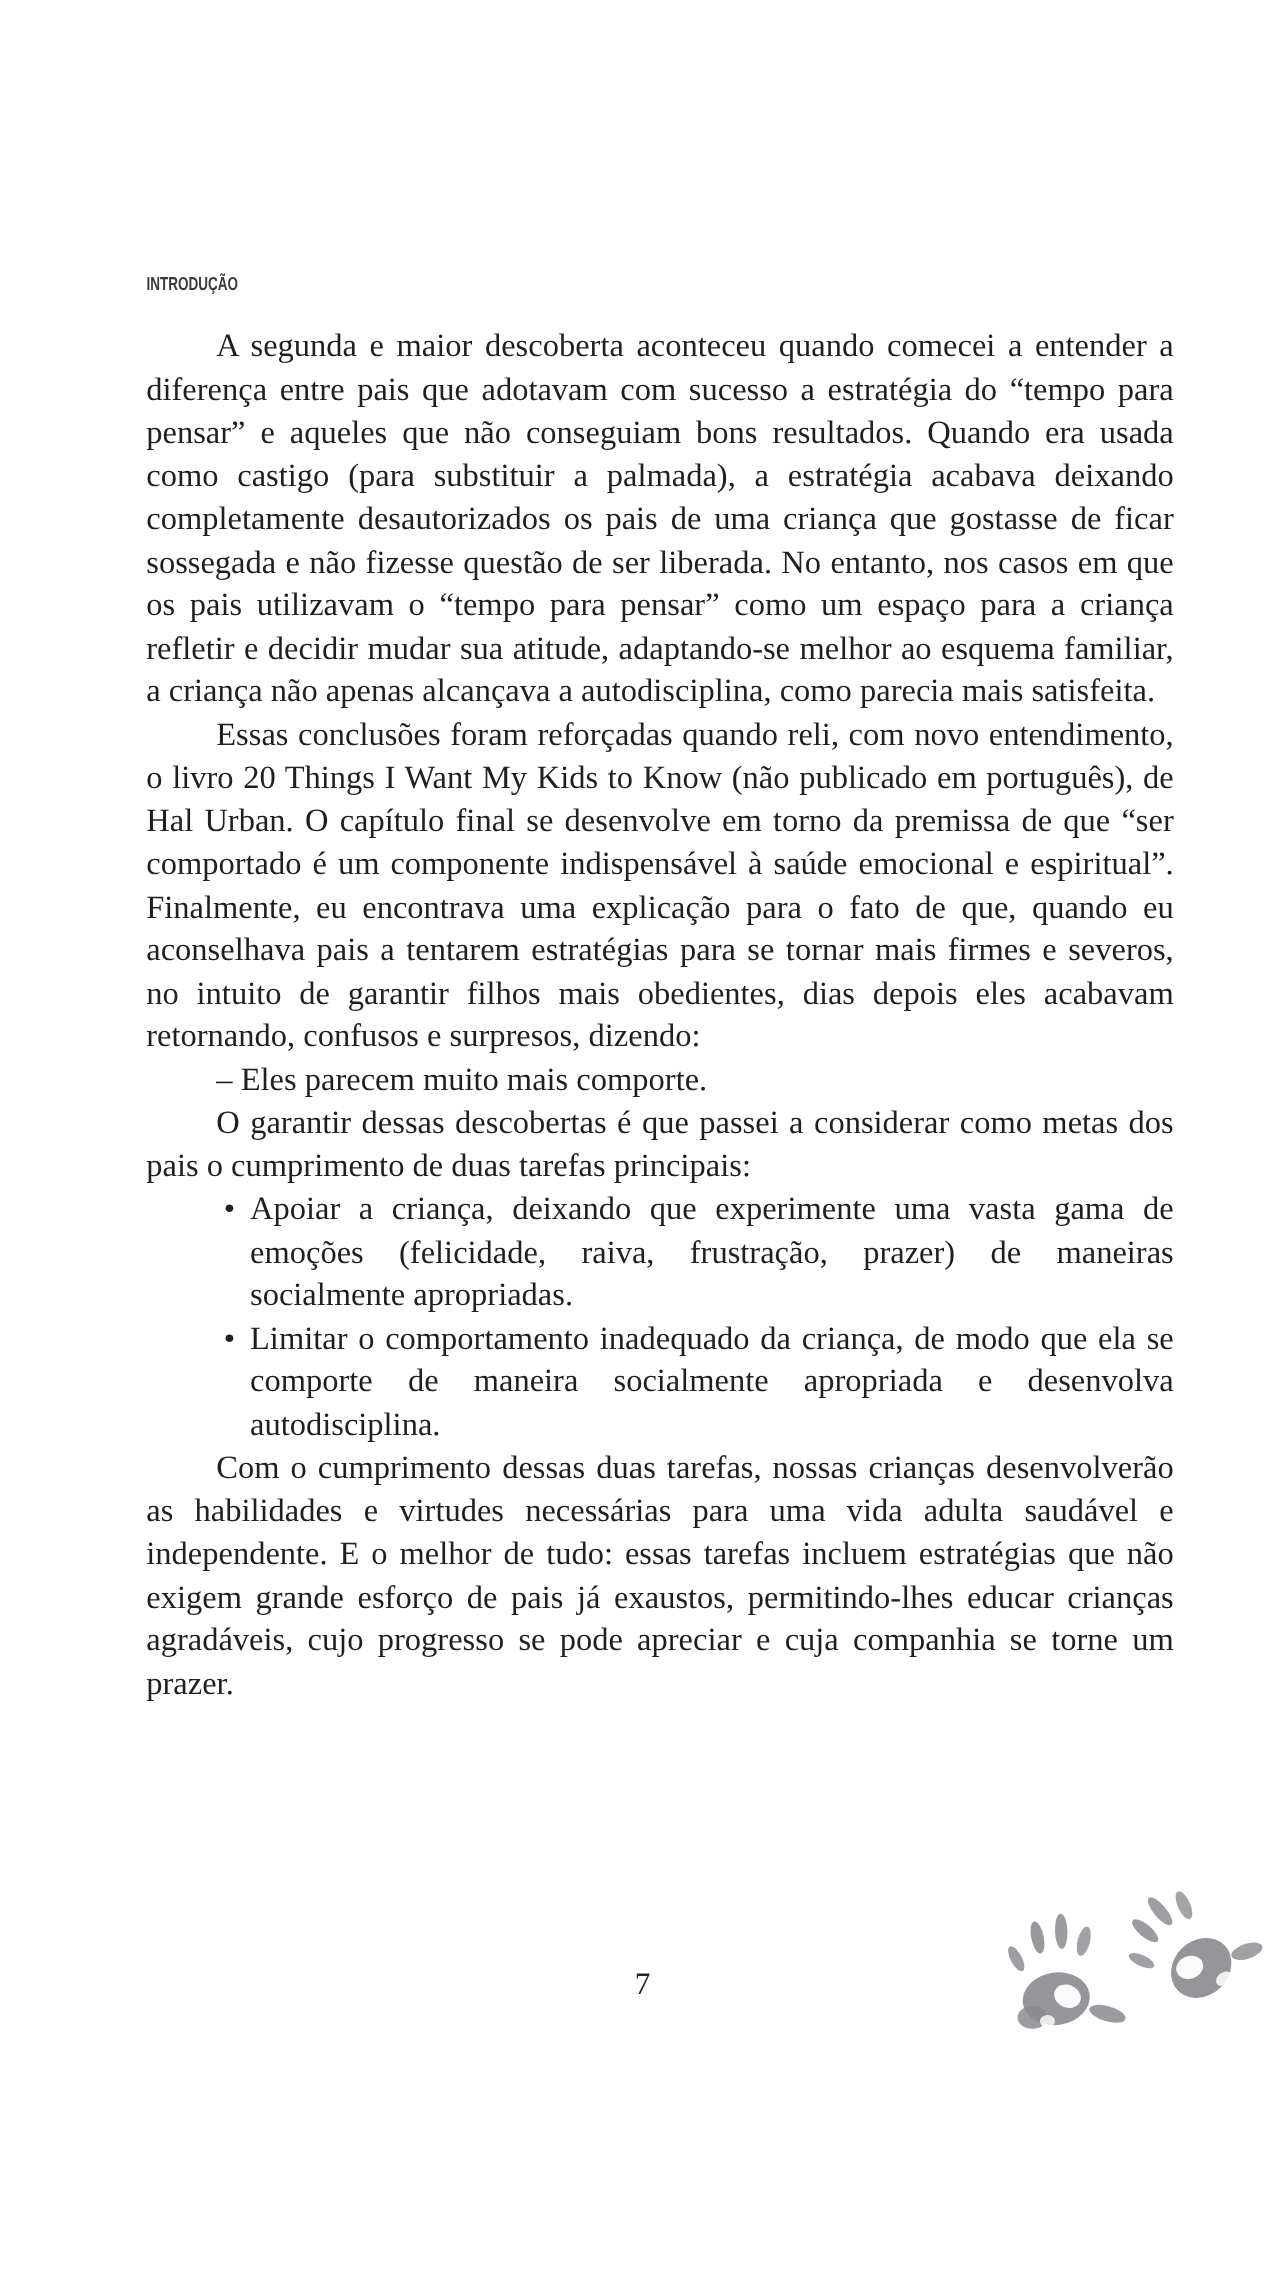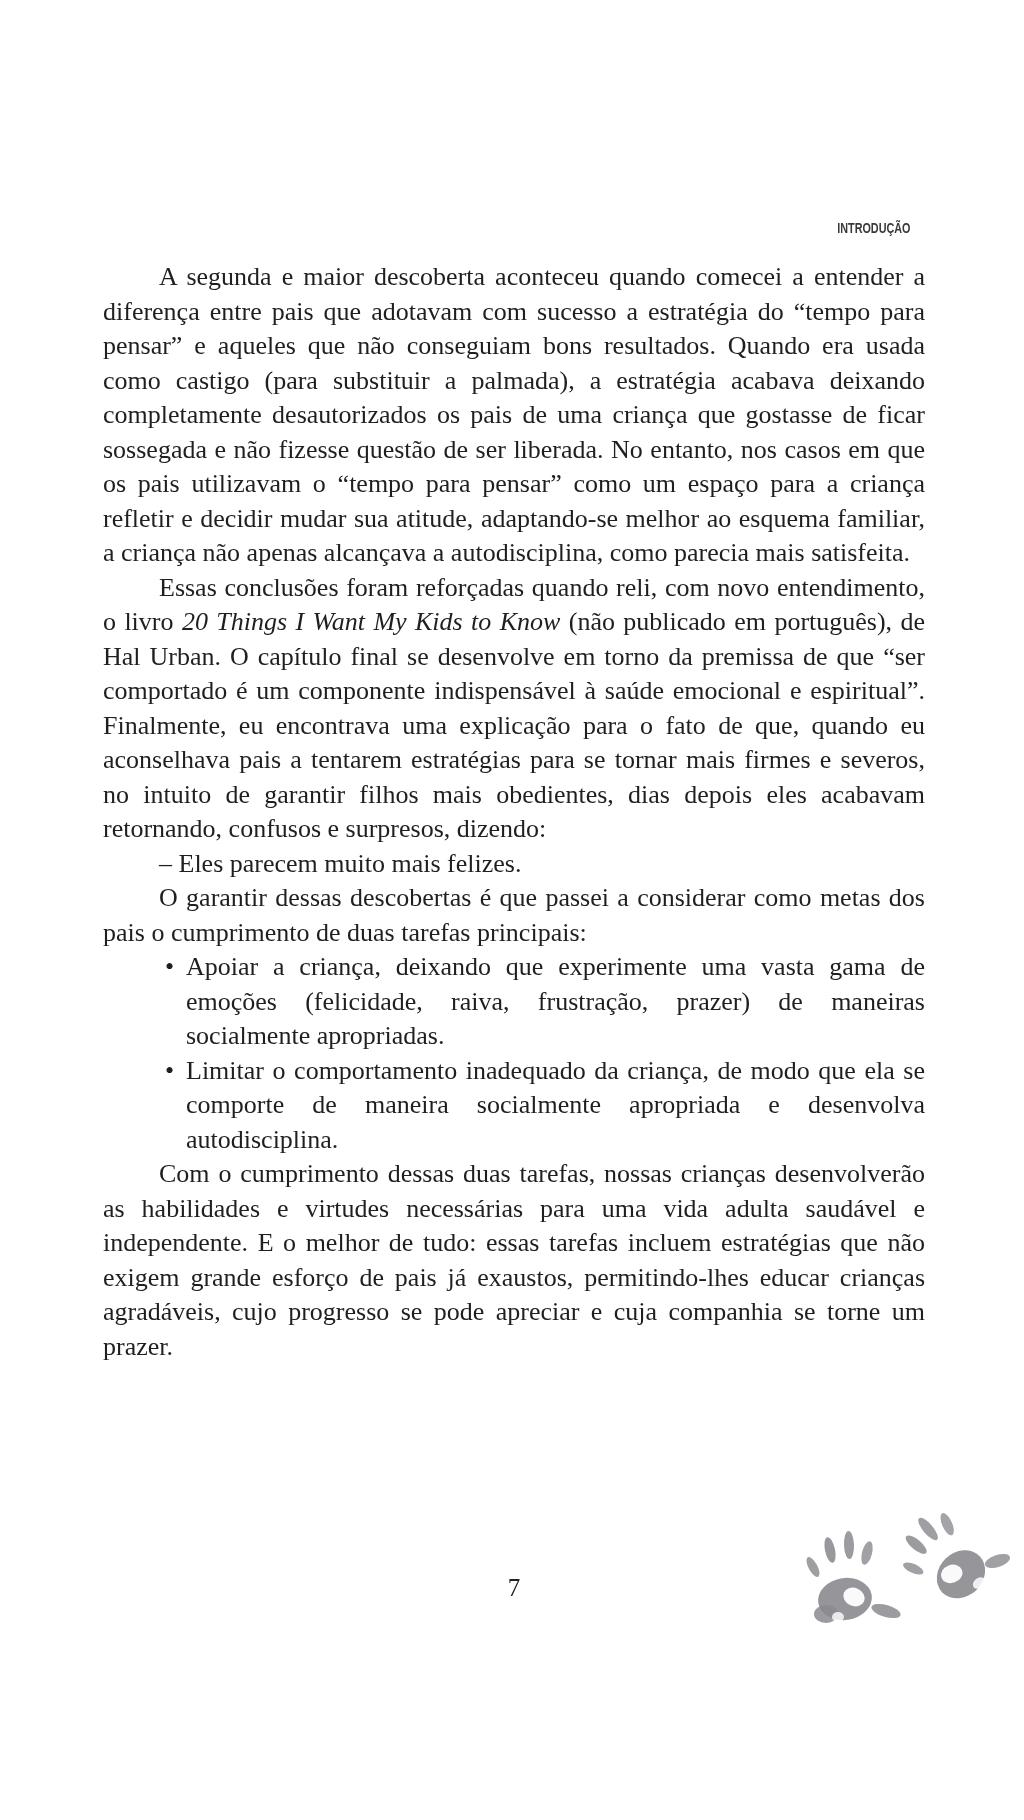--- a/index.html
+++ b/index.html
@@ -14,48 +14,47 @@
     background: #ffffff;
     overflow: hidden;
     font-family: "Liberation Serif", serif;
     color: #1f1f1f;
   }
   .running-head {
     position: absolute;
     top: 219px;
     left: 103px;
     width: 822px;
-    text-align: right;
+    text-align: left;
   }
   .running-head span {
     display: inline-block;
     font-family: "Liberation Sans", sans-serif;
     font-size: 15px;
     font-weight: 700;
     letter-spacing: 0px;
     transform: scaleX(0.72);
     transform-origin: center;
     color: #3a3a3a;
   }
   .text-block {
     position: absolute;
     top: 260px;
-    left: 103px;
+    left: 117px;
     width: 822px;
     font-size: 26px;
     line-height: 34.5px;
     text-align: justify;
     text-justify: inter-word;
   }
   .text-block p {
     margin: 0;
     text-indent: 56px;
   }
   .text-block p .book-title {
-    font-style: italic;
   }
   .task-list {
     margin: 0;
     padding: 0 0 0 83px;
     list-style: none;
   }
   .task-list li {
     position: relative;
     margin: 0;
     text-align: justify;
@@ -87,21 +86,21 @@
 
 <div class="page">
 
   <div class="running-head">
     <span>INTRODUÇÃO</span>
   </div>
 
   <div class="text-block">
     <p>A segunda e maior descoberta aconteceu quando comecei a entender a diferença entre pais que adotavam com sucesso a estratégia do “tempo para pensar” e aqueles que não conseguiam bons resultados. Quando era usada como castigo (para substituir a palmada), a estratégia acabava deixando completamente desautorizados os pais de uma criança que gostasse de ficar sossegada e não fizesse questão de ser liberada. No entanto, nos casos em que os pais utilizavam o “tempo para pensar” como um espaço para a criança refletir e decidir mudar sua atitude, adaptando-se melhor ao esquema familiar, a criança não apenas alcançava a autodisciplina, como parecia mais satisfeita.</p>
     <p><span>Essas conclusões foram reforçadas quando reli, com novo entendimento, o livro </span><span class="book-title">20 Things I Want My Kids to Know</span><span> (não publicado em português), de Hal Urban. O capítulo final se desenvolve em torno da premissa de que “ser comportado é um componente indispensável à saúde emocional e espiritual”. Finalmente, eu encontrava uma explicação para o fato de que, quando eu aconselhava pais a tentarem estratégias para se tornar mais firmes e severos, no intuito de garantir filhos mais obedientes, dias depois eles acabavam retornando, confusos e surpresos, dizendo:</span></p>
-    <p>– Eles parecem muito mais felizes.</p>
+    <p>– Eles parecem muito mais comporte.</p>
     <p>O garantir dessas descobertas é que passei a considerar como metas dos pais o cumprimento de duas tarefas principais:</p>
     <ul class="task-list">
       <li><span class="bullet-glyph">•</span><span>Apoiar a criança, deixando que experimente uma vasta gama de emoções (felicidade, raiva, frustração, prazer) de maneiras socialmente apropriadas.</span></li>
       <li><span class="bullet-glyph">•</span><span>Limitar o comportamento inadequado da criança, de modo que ela se comporte de maneira socialmente apropriada e desenvolva autodisciplina.</span></li>
     </ul>
     <p>Com o cumprimento dessas duas tarefas, nossas crianças desenvolverão as habilidades e virtudes necessárias para uma vida adulta saudável e independente. E o melhor de tudo: essas tarefas incluem estratégias que não exigem grande esforço de pais já exaustos, permitindo-lhes educar crianças agradáveis, cujo progresso se pode apreciar e cuja companhia se torne um prazer.</p>
   </div>
 
   <div class="folio">7</div>
 

